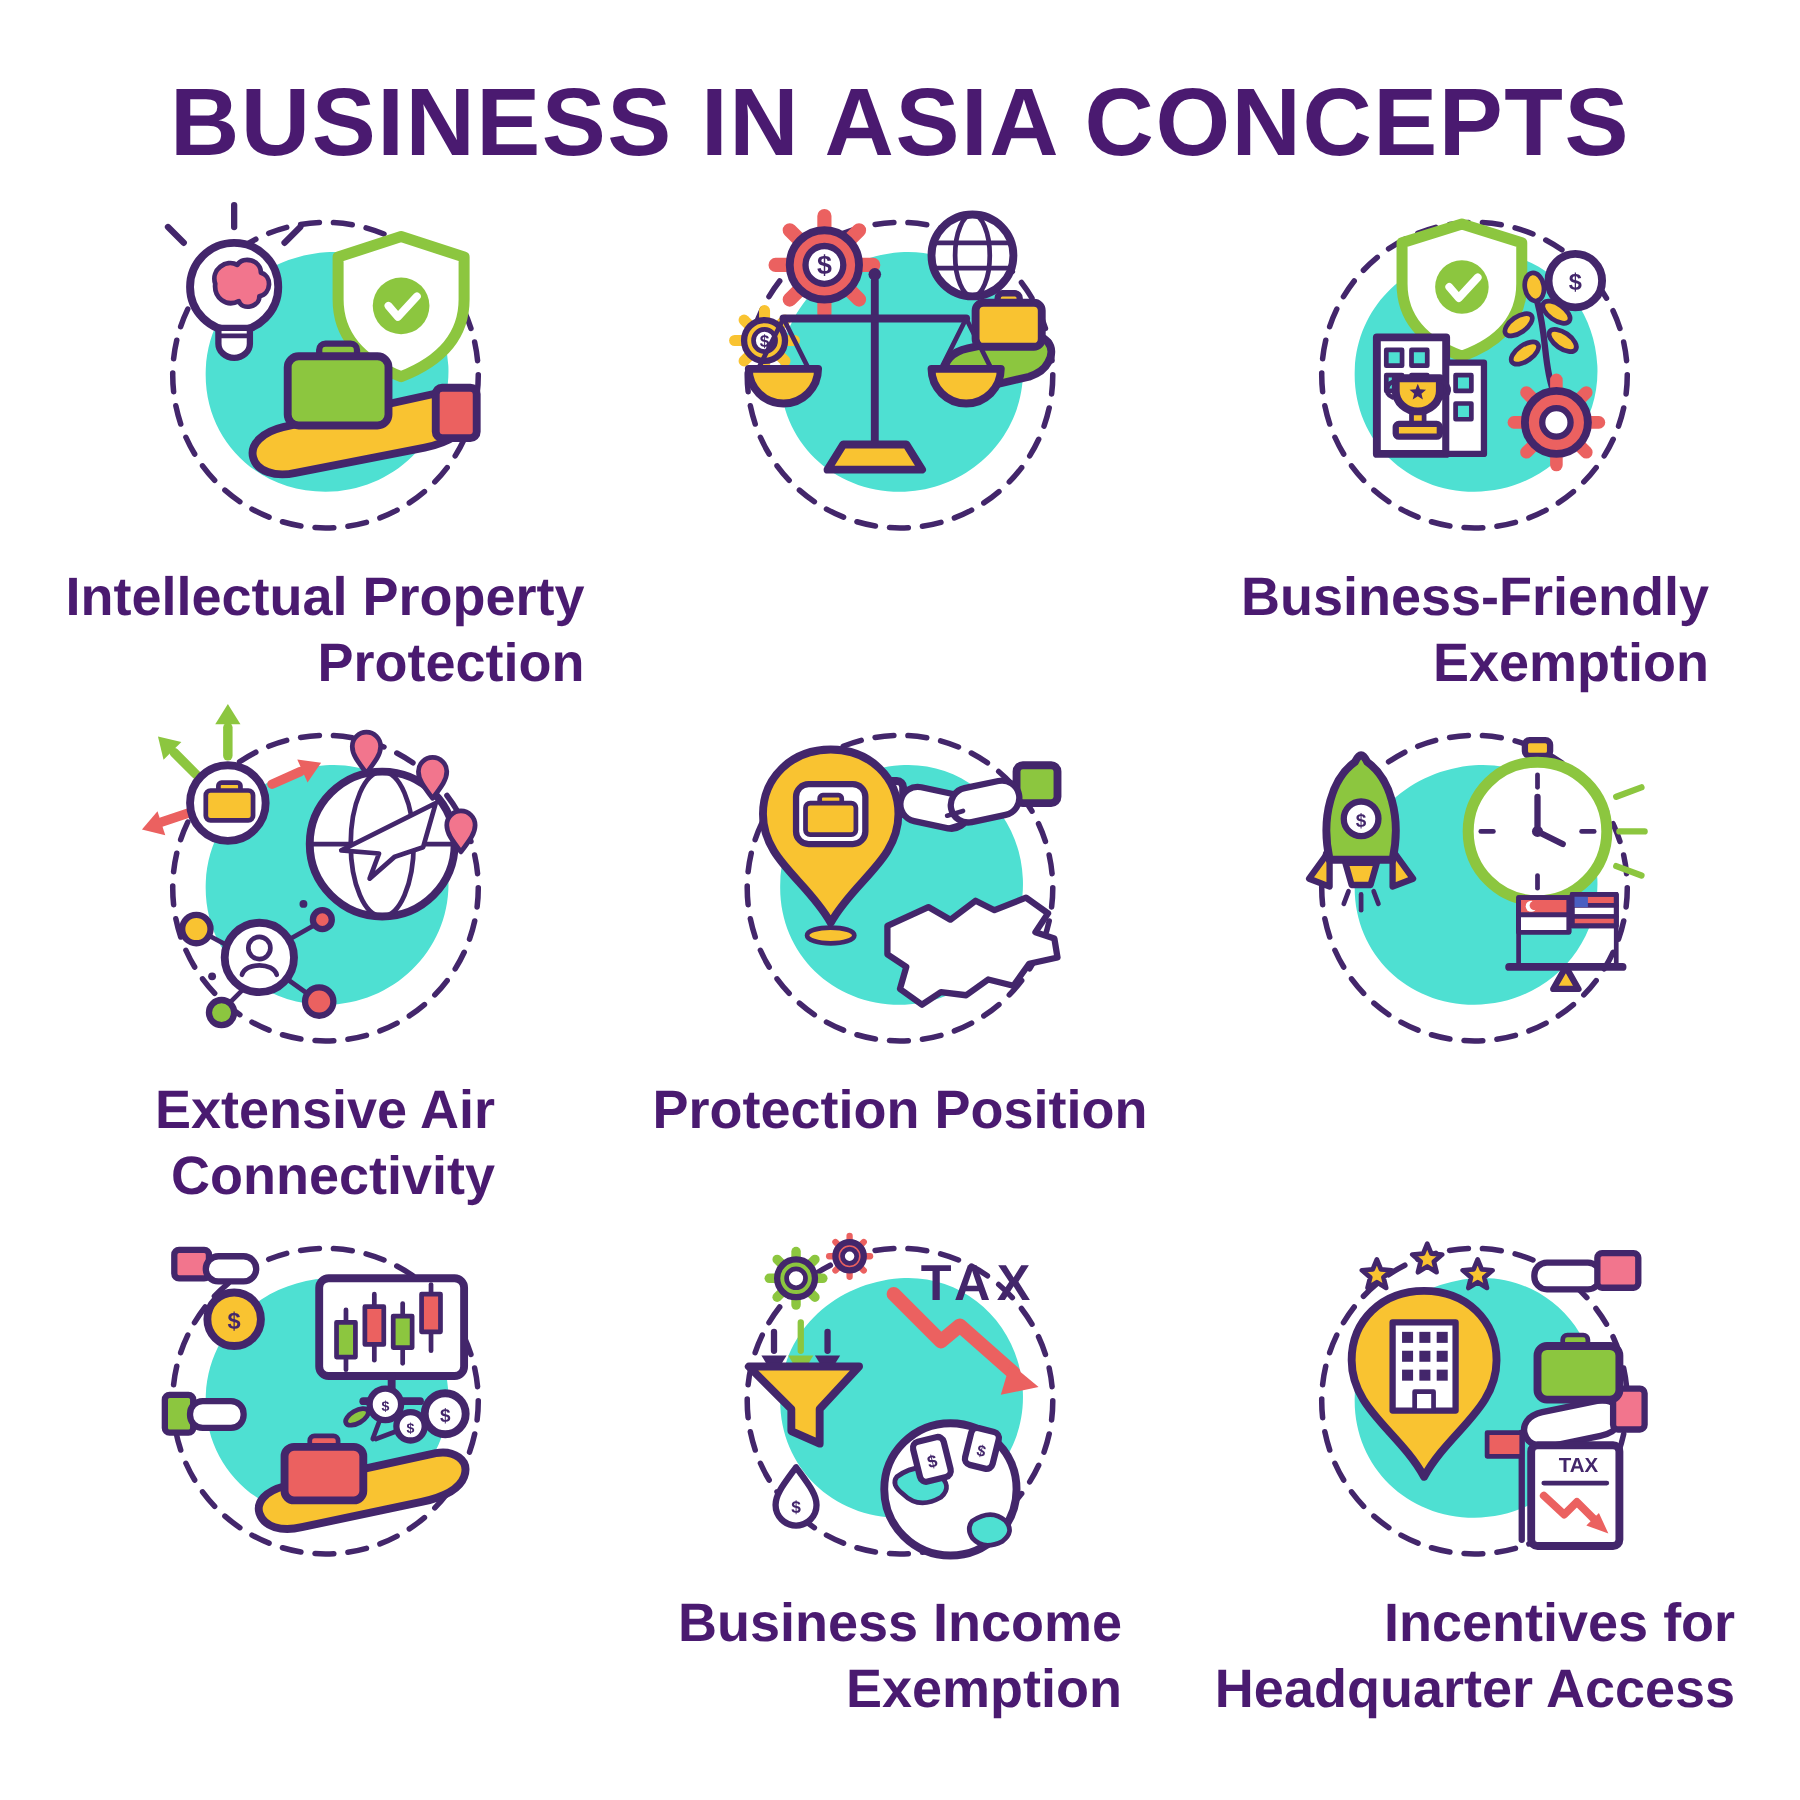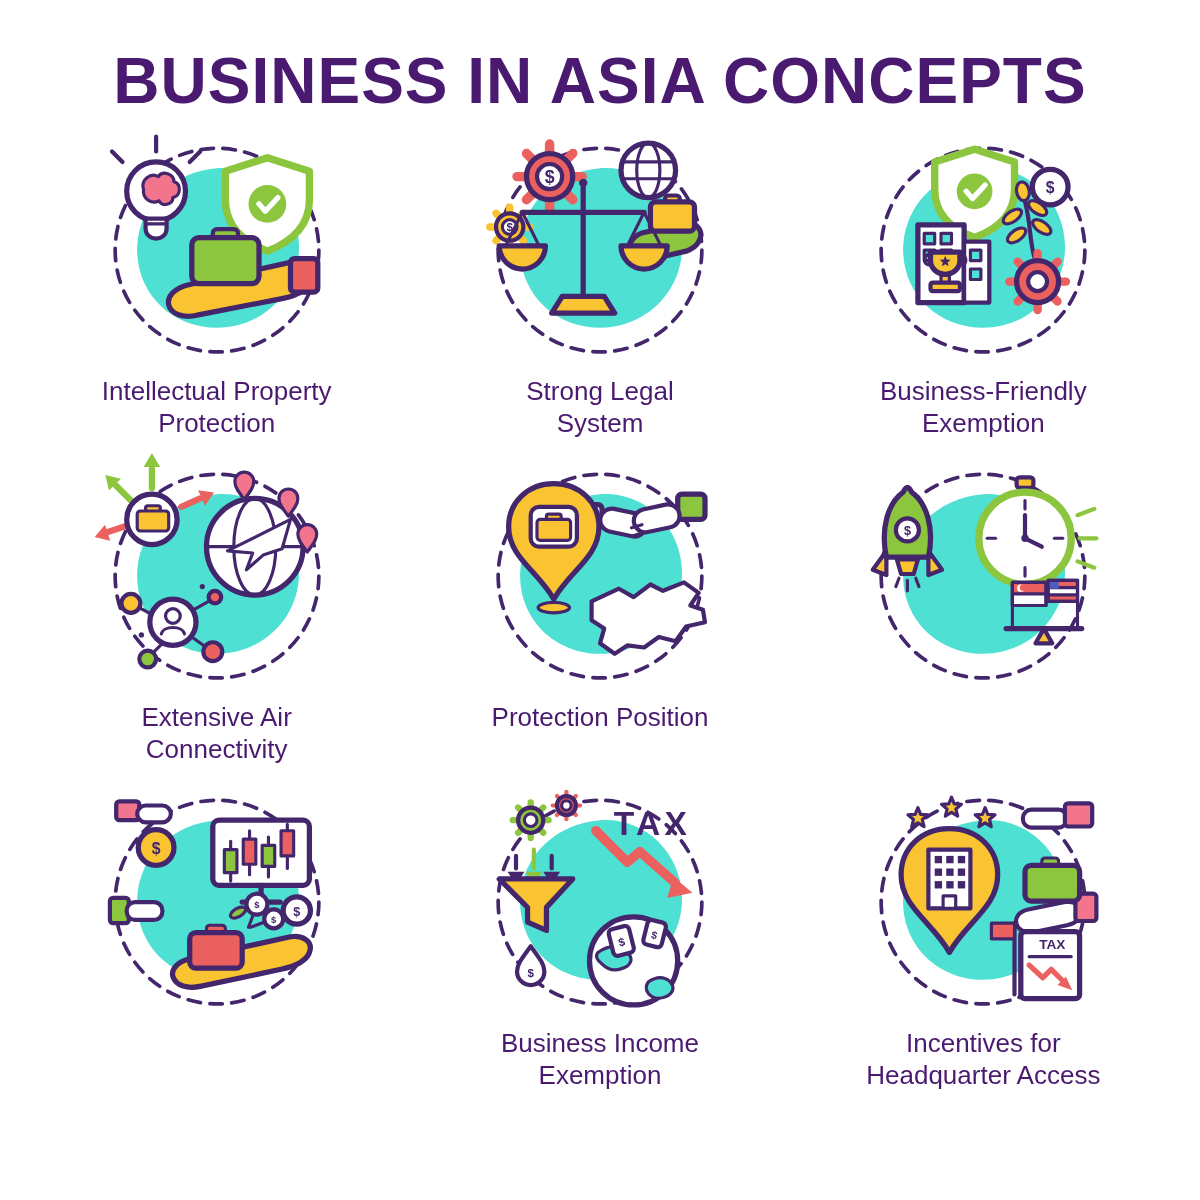--- a/index.html
+++ b/index.html
@@ -5,21 +5,21 @@
   *{box-sizing:border-box}
   html,body{margin:0;padding:0}
   :root{--line:#43266b;--text:#4a1a70;--teal:#4ee0d2;--green:#8cc63f;--yellow:#f9c331;--red:#eb6160;--pink:#f2758d;--blue:#4a5fc1}
   body{width:1200px;height:1200px;background:#fff;font-family:"Liberation Sans",sans-serif;overflow:hidden}
   .page{width:1200px;height:904px}
   h1.title{margin:0;padding:44px 0 2px;text-align:center;font-size:64px;font-weight:bold;letter-spacing:1px;color:var(--text)}
   .grid{display:grid;grid-template-columns:repeat(3,1fr);width:1150px;margin:2px auto 0}
   figure.concept{margin:0;display:flex;flex-direction:column;align-items:center}
   .art{width:252px;height:252px}
   .art svg{width:100%;height:100%;overflow:visible}
-  figcaption.label{font-size:26px;font-weight:normal;color:var(--text);text-align:center;line-height:1.22;white-space:pre-line;min-height:72px;margin-top:2px}
+  figcaption.label{font-size:36px;font-weight:bold;color:var(--text);text-align:right;line-height:1.22;white-space:pre-line;min-height:72px;margin-top:2px}
   .ln{fill:none;stroke:var(--line);stroke-width:5;stroke-linecap:round;stroke-linejoin:round}
   .dash{fill:none;stroke:var(--line);stroke-width:3.5;stroke-dasharray:12 9;stroke-linecap:round}
   .thin{fill:none;stroke:var(--line);stroke-width:3;stroke-linecap:round;stroke-linejoin:round}
   .w3{stroke-width:3}.w4{stroke-width:4}.w6{stroke-width:6}.w7{stroke-width:7}.w8{stroke-width:8}.w9{stroke-width:9}
   .s-g{stroke:var(--green)}.s-r{stroke:var(--red)}.s-y{stroke:var(--yellow)}.s-w{stroke:#fff}
   .fw{fill:#fff}.ft{fill:var(--teal)}.fg{fill:var(--green)}.fy{fill:var(--yellow)}.fr{fill:var(--red)}.fp{fill:var(--pink)}.fpur{fill:var(--line)}.fb{fill:var(--blue)}
   text.sym{font-family:"Liberation Sans",sans-serif;font-weight:bold;fill:var(--line);text-anchor:middle}
 </style>
 </head>
 <body>
@@ -113,22 +113,20 @@
             <line class="thin" x1="46" y1="86" x2="30" y2="118"></line>
             <line class="thin" x1="46" y1="86" x2="62" y2="118"></line>
             <path class="ln fy" d="M24 118h44a22 22 0 0 1-44 0z"></path>
             <line class="thin" x1="162" y1="86" x2="146" y2="118"></line>
             <line class="thin" x1="162" y1="86" x2="178" y2="118"></line>
             <path class="ln fy" d="M140 118h44a22 22 0 0 1-44 0z"></path>
             <path class="ln fy" d="M84 166h40l10 16H74z"></path>
           </g>
         </svg>
       </div>
-      <figcaption class="label">Strong Legal
-System</figcaption>
     </figure>
 
     <figure class="concept">
       <div class="art">
         <svg viewBox="0 0 240 240">
           <circle class="dash" cx="120" cy="122" r="97"></circle>
           <path class="ft" d="M120 44c40-3 76 28 78 72 2 44-34 80-78 80-44 0-78-34-76-78 2-42 36-71 76-74z"></path>
           <g>
             <path class="ln s-g fw w7" d="M112 26l38 12v26c0 24-16 38-38 46-22-8-38-22-38-46V38z"></path>
             <circle class="fg" cx="112" cy="66" r="17"></circle>

